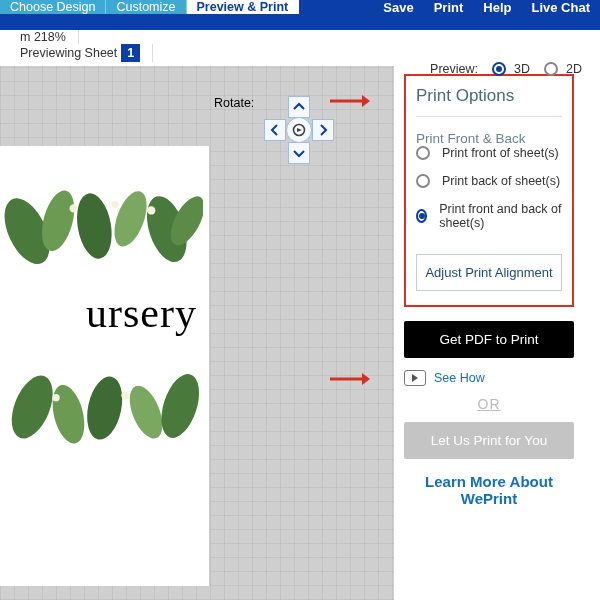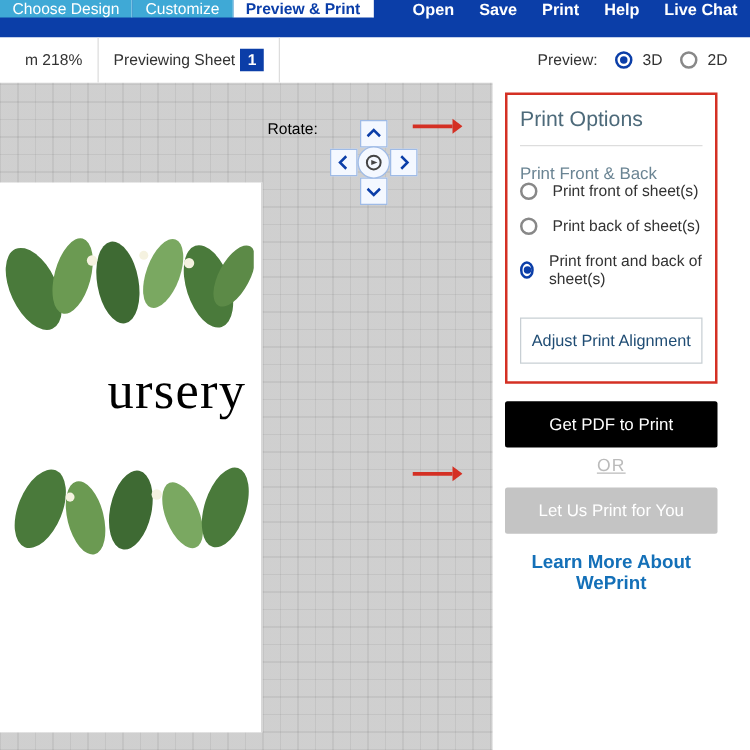--- a/index.html
+++ b/index.html
@@ -3,21 +3,21 @@
 <meta charset="utf-8">
 <style>
   * { box-sizing: border-box; margin: 0; padding: 0; }
   body { font-family: Arial, Helvetica, sans-serif; font-size: 13px; width: 600px; height: 600px; overflow: hidden; background: #fff; }
   .topbar { display: flex; height: 30px; background: #0b3ea8; color: #fff; align-items: flex-start; }
   .tab { display: flex; align-items: center; padding: 0 10px; font-size: 12.5px; border-right: 1px solid rgba(255,255,255,0.4); cursor: pointer; }
   .tab.light { background: #3fa9d6; }
   .tab.active { background: #fff; color: #0b3ea8; font-weight: bold; }
   .top-spacer { flex: 1; }
   .toplink { display: flex; align-items: center; padding: 0 10px; font-weight: bold; font-size: 13px; cursor: pointer; }
-  .subbar { display: flex; align-items: center; height: 36px; background: #fff; color: #333; padding: 0 8px; font-size: 12.5px; position: relative; z-index: 2; }
+  .subbar { display: flex; align-items: flex-start; height: 36px; background: #fff; color: #333; padding: 0 8px; font-size: 12.5px; position: relative; z-index: 2; flex-direction: column; }
   .subbar .seg { padding: 0 12px; border-right: 1px solid #ddd; height: 36px; display: flex; align-items: center; }
   .subbar .seg:last-child { border-right: none; }
   .num-badge { background: #0b3ea8; color: #fff; padding: 2px 6px; margin-left: 4px; font-weight: bold; }
   .subbar .right { margin-left: auto; display: flex; align-items: center; gap: 14px; padding-right: 10px; }
   .radio { width: 14px; height: 14px; border-radius: 50%; border: 2px solid #0b3ea8; display: inline-flex; align-items: center; justify-content: center; margin-right: 4px; cursor: pointer; }
   .radio.selected::after { content: ""; width: 6px; height: 6px; background: #0b3ea8; border-radius: 50%; }
   .radio.gray { border-color: #888; }
   .main { display: flex; height: 534px; }
   .canvas-area { position: relative; flex: 1; background: repeating-linear-gradient(0deg,#d9d9d9 0,#d9d9d9 1px,#e6e6e6 1px,#e6e6e6 14px), repeating-linear-gradient(90deg,#d9d9d9 0,#d9d9d9 1px,#e6e6e6 1px,#e6e6e6 14px); background-blend-mode: multiply; overflow: hidden; }
   .sheet { position: absolute; left: -10px; top: 80px; width: 220px; height: 440px; background: #fff; padding: 20px 6px; border-right: 1px solid #ccc; }
@@ -47,21 +47,20 @@
   .learn { text-align: center; color: #1470b8; font-weight: bold; font-size: 15px; margin-top: 14px; cursor: pointer; }
 </style>
 </head>
 <body>
 
 <div class="topbar">
   <div class="tab light">Choose Design</div>
   <div class="tab light">Customize</div>
   <div class="tab active">Preview &amp; Print</div>
   <div class="top-spacer"></div>
-  <div class="toplink">Open</div>
   <div class="toplink">Save</div>
   <div class="toplink">Print</div>
   <div class="toplink">Help</div>
   <div class="toplink">Live Chat</div>
 </div>
 
 <div class="subbar">
   <div class="seg">m 218%</div>
   <div class="seg">
     <span>Previewing Sheet</span>
@@ -168,20 +167,28 @@
       </div>
       <div class="opt" style="margin-bottom:24px;">
         <span class="radio selected"></span>
         <span>Print front and back of sheet(s)</span>
       </div>
       <div class="btn-outline">Adjust Print Alignment</div>
     </div>
 
     <div class="btn-green">Get PDF to Print</div>
 
+    <div class="seehow">
+      <span class="play">
+        <svg width="8" height="8" viewBox="0 0 8 8">
+            <path d="M1 0 L7 4 L1 8 Z" fill="#555"></path>
+          </svg>
+      </span>
+      <span>See How</span>
+    </div>
 
     <div class="or">OR</div>
 
     <div class="btn-gray">Let Us Print for You</div>
 
     <div class="learn">Learn More About WePrint</div>
   </div>
 </div>
 
 </body></html>

